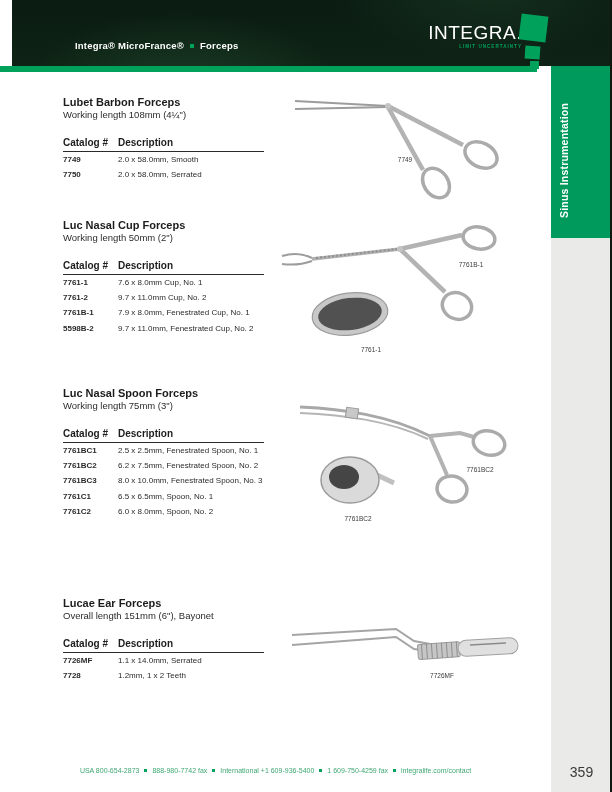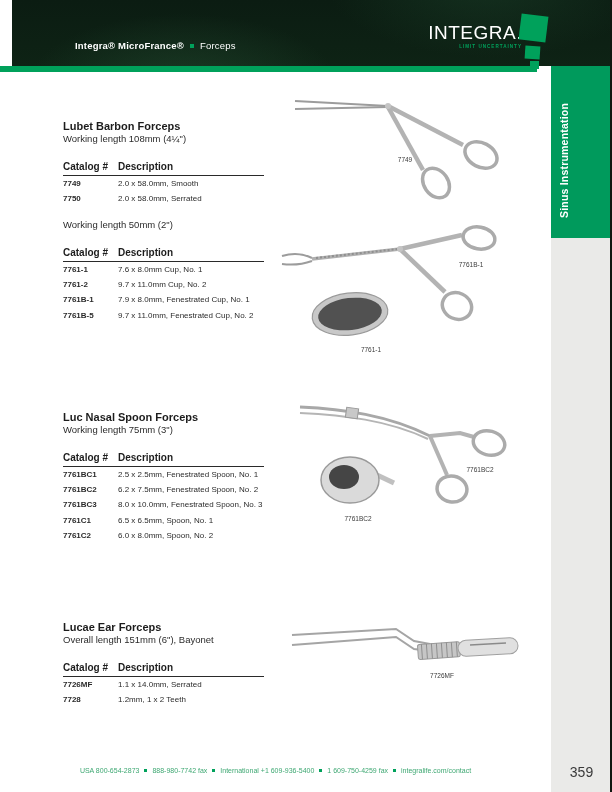--- a/index.html
+++ b/index.html
@@ -11,39 +11,39 @@
   
   .topbar {
     position:absolute; left:12px; top:0; width:612px; height:66px;
     background:
       radial-gradient(ellipse 260px 120px at 28% 130%, rgba(36,78,50,.55) 0%, rgba(36,78,50,0) 60%),
       radial-gradient(ellipse 300px 140px at 78% -30%, rgba(30,70,45,.5) 0%, rgba(30,70,45,0) 55%),
       linear-gradient(#0b1c12, #0e2315);
   }
   .brand { position:absolute; left:63px; top:40px; display:flex; align-items:center; gap:6px;
            color:#ffffff; font-size:9.5px; font-weight:bold; letter-spacing:.2px; }
-  .brand .section-name { font-weight:normal; }
+  .brand .section-name { font-weight:bold; }
   .bullet-sq { display:inline-block; width:4px; height:4px; background:#00a15b; }
   .logo-text { position:absolute; left:414px; top:22px; width:96px; text-align:right;
                color:#ffffff; font-size:19px; letter-spacing:.5px; }
   .logo-tagline { position:absolute; left:414px; top:44px; width:96px; text-align:right;
                   color:#00a15b; font-size:4.6px; font-weight:bold; letter-spacing:1px; }
   .lg-sq1 { position:absolute; left:508px; top:15px; width:27px; height:26px; background:#00a15b; transform:rotate(7deg); }
   .lg-sq2 { position:absolute; left:513px; top:46px; width:15px; height:13px; background:#00a15b; transform:rotate(4deg); }
   .lg-sq3 { position:absolute; left:518px; top:61px; width:9px;  height:8px;  background:#00a15b; }
   
   .accent-line { position:absolute; left:0; top:66px; width:537px; height:6px; background:#00a15b; }
   .gray-col { position:absolute; left:551px; top:66px; width:61px; height:726px; background:#eaeae8; }
   .side-tab { position:absolute; left:551px; top:66px; width:61px; height:172px; background:#009a5c; }
   .side-tab-label { position:absolute; left:558px; top:218px; transform:rotate(-90deg); transform-origin:0 0;
                     width:150px; color:#ffffff; font-size:10.5px; font-weight:bold; letter-spacing:.2px; }
   .right-edge { position:absolute; right:0; top:0; width:2px; height:792px; background:#10170f; }
   
   .section { position:absolute; left:63px; width:240px; color:#222; }
-  .sec-title { font-size:11px; font-weight:bold; color:#1c1c1c; line-height:13px;margin-top:24px; }
+  .sec-title { font-size:11px; font-weight:bold; color:#1c1c1c; line-height:13px; }
   .sec-sub { font-size:9.5px; color:#2b2b2b; line-height:12px; }
   .tbl { margin-top:16px; width:201px; }
   .thead { display:flex; font-size:10px; font-weight:bold; color:#1d1d1d;
            border-bottom:1.5px solid #2a2a2a; padding-bottom:2.5px; }
   .col-cat { width:55px; flex:none; }
   .trow { display:flex; font-size:8px; color:#2b2b2b; padding:3.2px 0; }
   .trow .col-cat { font-weight:bold; }
   
   .art { position:absolute; }
   .art text { font-family:"Liberation Sans", sans-serif; font-size:6.5px; fill:#3a3a3a; }
@@ -103,40 +103,41 @@
       <path d="M95,18 L170,57" stroke="#b3b3b3" stroke-width="4.5"></path>
       <path d="M95,19 L130,82" stroke="#b3b3b3" stroke-width="4.5"></path>
       <circle cx="95" cy="18" r="3" fill="#c4c4c4"></circle>
       <ellipse cx="188" cy="67" rx="17" ry="12" transform="rotate(28 188 67)" stroke="#ababab" stroke-width="3.5"></ellipse>
       <ellipse cx="143" cy="95" rx="16" ry="12" transform="rotate(55 143 95)" stroke="#ababab" stroke-width="3.5"></ellipse>
     </g>
     <text x="112" y="74" text-anchor="middle">7749</text>
   </svg>
 
   <div class="section" style="top:219px;">
+    <div class="sec-title">Luc Nasal Cup Forceps</div>
     <div class="sec-sub">Working length 50mm (2")</div>
     <div class="tbl">
       <div class="thead">
         <span class="col-cat">Catalog #</span>
         <span>Description</span>
       </div>
       <div class="trow">
         <span class="col-cat">7761-1</span>
         <span>7.6 x 8.0mm Cup, No. 1</span>
       </div>
       <div class="trow">
         <span class="col-cat">7761-2</span>
         <span>9.7 x 11.0mm Cup, No. 2</span>
       </div>
       <div class="trow">
         <span class="col-cat">7761B-1</span>
         <span>7.9 x 8.0mm, Fenestrated Cup, No. 1</span>
       </div>
       <div class="trow">
-        <span class="col-cat">7761B-5</span>
+        <span class="col-cat">5598B-2</span>
         <span>9.7 x 11.0mm, Fenestrated Cup, No. 2</span>
       </div>
     </div>
   </div>
   <svg class="art" style="left:278px; top:218px;" width="272" height="140" viewBox="0 0 272 140">
     <g fill="none">
       <path d="M4,38 Q20,33 34,40" stroke="#9c9c9c" stroke-width="2"></path>
       <path d="M4,46 Q20,48 34,43" stroke="#9c9c9c" stroke-width="2"></path>
       <path d="M34,41 L122,31" stroke="#b0b0b0" stroke-width="3.5"></path>
       <path d="M38,40 L120,31" stroke="#8f8f8f" stroke-width="2" stroke-dasharray="2,2"></path>

